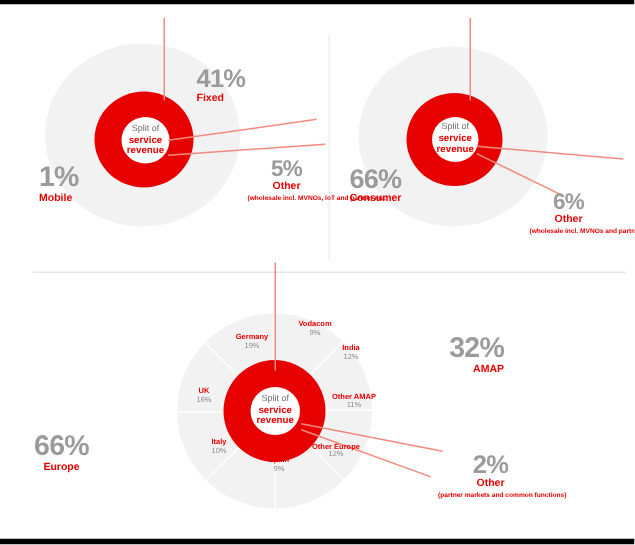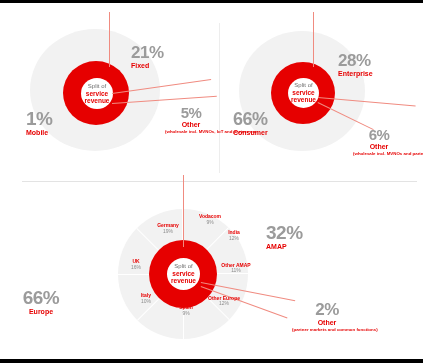--- a/index.html
+++ b/index.html
@@ -143,21 +143,21 @@
       <div class="lead" style="left:101px;top:3px;width:1px;height:55px;"></div>
       <div class="lead" style="left:104px;top:84px;width:100px;height:1px;transform:rotate(-8deg);"></div>
       <div class="lead" style="left:104px;top:94px;width:105px;height:1px;transform:rotate(-4deg);"></div>
 
       <div class="big" style="left:18px;top:100px;font-size:19px;">
         <span>1%</span>
         <span class="sub">Mobile</span>
       </div>
 
       <div class="big" style="left:123px;top:35px;font-size:17px;">
-        <span>21%</span>
+        <span>41%</span>
         <span class="sub">Fixed</span>
       </div>
 
       <div class="big" style="left:157px;top:96px;font-size:15px;text-align:center;width:52px;">
         <span>5%</span>
         <span class="sub">Other</span>
         <span class="note">(wholesale incl. MVNOs, IoT and partner markets)</span>
       </div>
     </div>
 
@@ -176,24 +176,20 @@
 
       <div class="lead" style="left:92px;top:3px;width:1px;height:55px;"></div>
       <div class="lead" style="left:97px;top:88px;width:98px;height:1px;transform:rotate(5deg);"></div>
       <div class="lead" style="left:97px;top:93px;width:62px;height:1px;transform:rotate(26deg);"></div>
 
       <div class="big" style="left:12px;top:101px;font-size:18px;">
         <span>66%</span>
         <span class="sub">Consumer</span>
       </div>
 
-      <div class="big" style="left:117px;top:43px;font-size:17px;">
-        <span>28%</span>
-        <span class="sub">Enterprise</span>
-      </div>
 
       <div class="big" style="left:132px;top:118px;font-size:15px;text-align:center;width:52px;">
         <span>6%</span>
         <span class="sub">Other</span>
         <span class="note">(wholesale incl. MVNOs and partner markets)</span>
       </div>
     </div>
   </div>
 
   <div class="row-bottom">
@@ -255,21 +251,21 @@
       <div class="slice-lbl" style="left:112px;top:76px;width:32px;">
         <span class="nm">UK</span>
         <span class="pc">16%</span>
       </div>
 
       <div class="big" style="left:-2px;top:105px;font-size:19px;text-align:center;width:70px;">
         <span>66%</span>
         <span class="sub">Europe</span>
       </div>
 
-      <div class="big" style="left:258px;top:40px;font-size:19px;text-align:left;width:70px;">
+      <div class="big" style="left:258px;top:40px;font-size:19px;text-align:right;width:70px;">
         <span>32%</span>
         <span class="sub">AMAP</span>
       </div>
 
       <div class="big" style="left:180px;top:118px;font-size:17px;text-align:center;width:70px;margin-left:104px;">
         <span>2%</span>
         <span class="sub">Other</span>
         <span class="note">(partner markets and common functions)</span>
       </div>
     </div>

